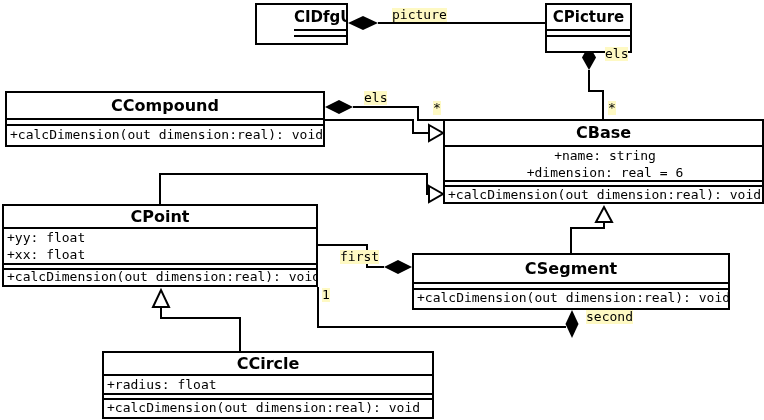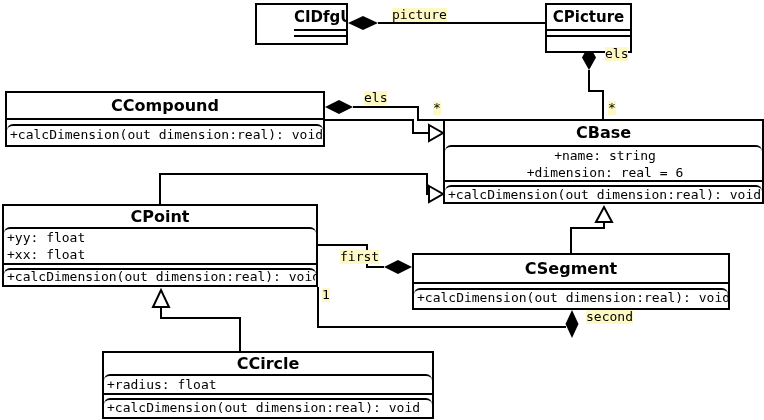--- a/index.html
+++ b/index.html
@@ -12,21 +12,21 @@
   .cls{
     position:absolute;z-index:1;box-sizing:border-box;
     background:#ffffff;border:2px solid #000;
   }
   .cls .t{
     font-family:"DejaVu Sans",sans-serif;font-weight:bold;
     text-align:center;color:#000;overflow:hidden;white-space:nowrap;
   }
   .t16{font-size:16px;}
   .t15{font-size:15px;}
-  .cmp{border-top:2px solid #000;box-sizing:border-box;overflow:hidden;border-radius:6px;}
+  .cmp{border-top:2px solid #000;box-sizing:border-box;overflow:hidden;}
   .strip{border-top:2px solid #000;height:6px;box-sizing:border-box;}
   .dbl{border-top:2px solid #000;height:5px;box-sizing:border-box;}
   .txt{
     font-family:"DejaVu Sans Mono",monospace;font-size:13px;line-height:17px;
     padding-left:3px;white-space:pre;color:#000;
   }
   .lbl{
     position:absolute;z-index:2;color:#000;background:#fef9c3;
     font-family:"DejaVu Sans Mono",monospace;font-size:13px;line-height:14px;
     white-space:pre;

